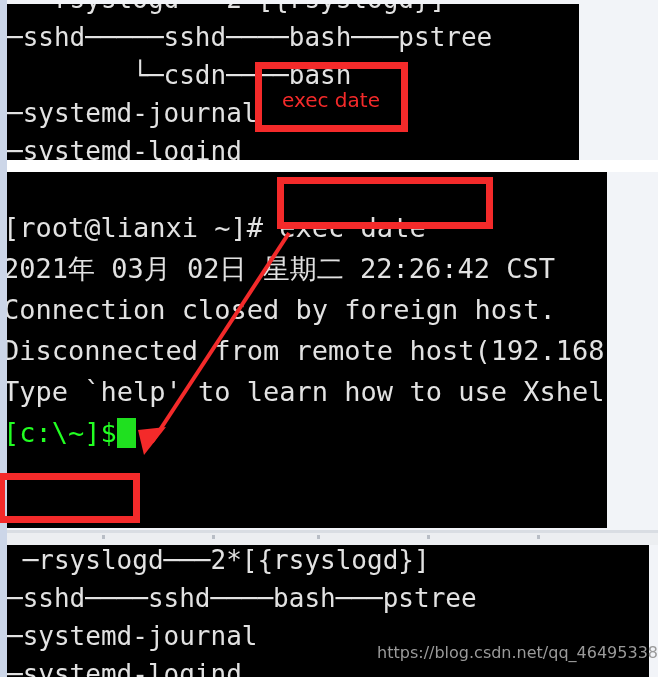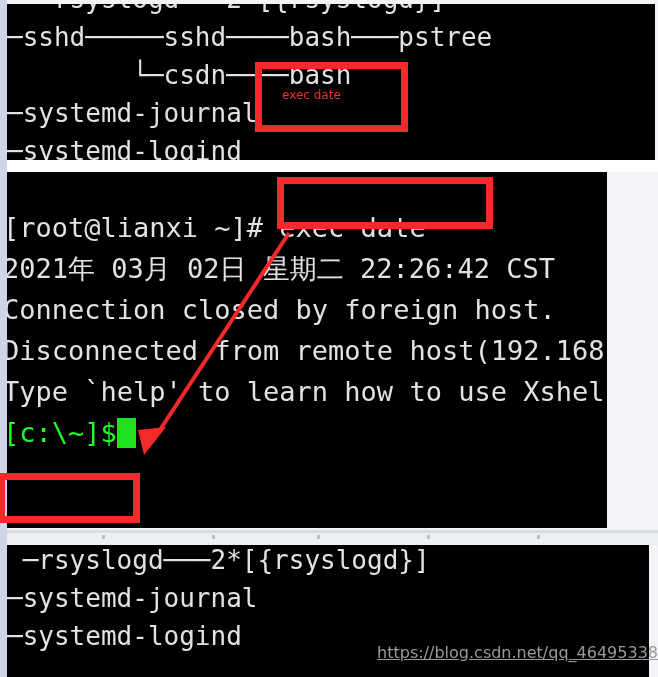--- a/index.html
+++ b/index.html
@@ -47,21 +47,21 @@
     white-space: pre;
     font-size: 26px;
     line-height: 38px;
     letter-spacing: 0px;
     color: #e2e2e2;
   }
 
   
   #panel-top {
     top: 4px;
-    width: 648px;
+    width: 572px;
     height: 156px;
   }
   #panel-top .inner {
     position: absolute;
     left: 0;
     top: -24px;
   }
 
   
   #panel-mid {
@@ -145,21 +145,21 @@
     pointer-events: none;
   }
   #hl-bash-top   { left: 255px; top: 62px;  width: 153px; height: 70px; }
   #hl-exec-mid   { left: 277px; top: 177px; width: 216px; height: 52px; }
   #hl-prompt-mid { left: -2px;  top: 473px; width: 142px; height: 50px; }
 
   .hl-label {
     position: absolute;
     color: #f42a2a;
     font-family: "DejaVu Sans", "Liberation Sans", sans-serif;
-    font-size: 12px;
+    font-size: 20px;
     font-weight: 400;
     white-space: pre;
     z-index: 9;
   }
   #lbl-exec-date { left: 282px; top: 88px; }
 
   
   #arrow-svg {
     position: absolute;
     left: 0; top: 0;
@@ -172,21 +172,20 @@
   
   .watermark {
     position: absolute;
     right: 0px;
     top: 643px;
     color: #9a9a9a;
     font-family: "DejaVu Sans", "Liberation Sans", sans-serif;
     font-size: 16px;
     white-space: pre;
     z-index: 9;
-    text-decoration: underline;
   }
 </style>
 </head>
 <body>
 
 <div id="screen">
 
   <div class="left-rail"></div>
 
   <div class="term" id="panel-top">
@@ -220,20 +219,21 @@
     <div class="tickdot" style="left:95px"></div>
     <div class="tickdot" style="left:205px"></div>
     <div class="tickdot" style="left:310px"></div>
     <div class="tickdot" style="left:420px"></div>
     <div class="tickdot" style="left:530px"></div>
   </div>
 
   <div class="term" id="panel-bot">
     <div class="inner">
       <div class="term-line"> ─rsyslogd───2*[{rsyslogd}]</div>
+      <div class="term-line">─sshd────sshd────bash───pstree</div>
       <div class="term-line">─systemd-journal</div>
       <div class="term-line">─systemd-logind</div>
     </div>
   </div>
 
   <div class="hl-box" id="hl-bash-top"></div>
   <div class="hl-box" id="hl-exec-mid"></div>
   <div class="hl-box" id="hl-prompt-mid"></div>
 
   <div class="hl-label" id="lbl-exec-date">exec date</div>

